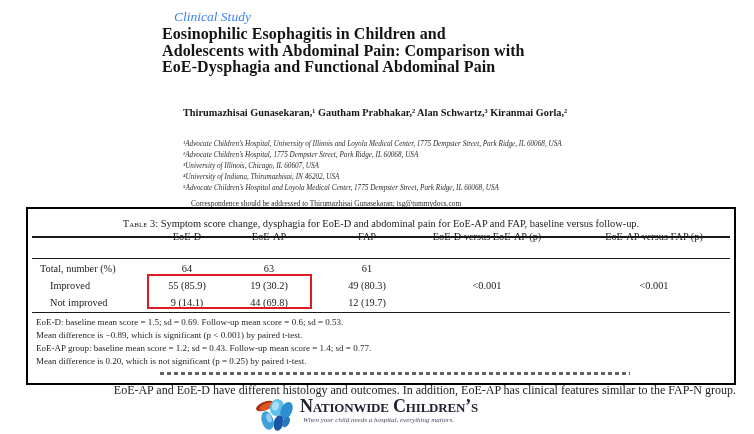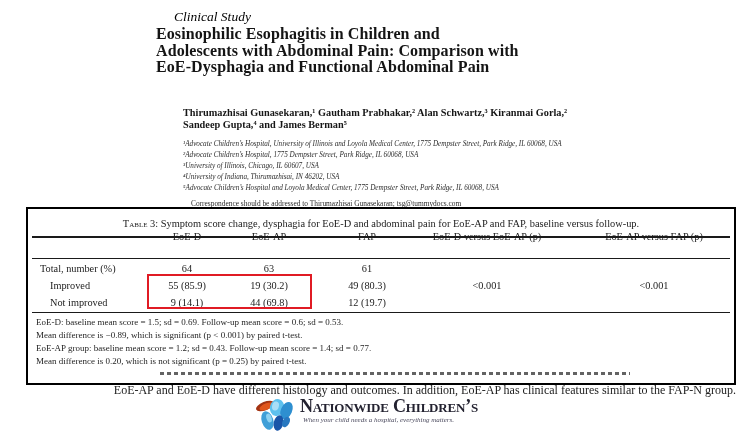--- a/index.html
+++ b/index.html
@@ -1,20 +1,20 @@
 <!DOCTYPE html>
 <html><head>
 <meta charset="utf-8">
 <style>
   html,body{margin:0;padding:0;background:#fff;}
   .page{position:relative;width:754px;height:434px;background:#ffffff;overflow:hidden;
         font-family:"Liberation Serif","DejaVu Serif",serif;color:#1d1d1d;}
 
-  .kicker{position:absolute;left:174px;top:9px;font-style:italic;font-size:13.5px;color:#000000;}
-  .title{position:absolute;left:156px;top:26px;font-weight:bold;font-size:16px;line-height:16.5px;color:#141414;letter-spacing:.1px;}
+  .kicker{position:absolute;left:174px;top:9px;font-style:italic;font-size:13.5px;color:#3b82f6;}
+  .title{position:absolute;left:162px;top:26px;font-weight:bold;font-size:16px;line-height:16.5px;color:#141414;letter-spacing:.1px;}
   .authors{position:absolute;left:183px;top:107px;font-weight:bold;font-size:10.3px;line-height:12.3px;color:#161616;}
   .affils{position:absolute;left:183px;top:139px;font-style:italic;font-size:7.2px;line-height:11px;color:#2c2c2c;}
   .correspondence{position:absolute;left:183px;top:199px;font-size:7.4px;color:#2c2c2c;padding-left:8px;}
 
   .table-box{position:absolute;left:26px;top:207px;width:710px;height:178px;background:#ffffff;
              border:2px solid #000;box-sizing:border-box;}
   .tcaption{position:absolute;left:0;top:9px;width:100%;text-align:center;font-size:10.4px;color:#1b1b1b;white-space:nowrap;}
   .scaps{font-variant:small-caps;}
   .rule{position:absolute;left:4px;right:4px;background:#1a1a1a;}
   .r1{top:27px;height:1.6px;}
@@ -51,21 +51,20 @@
   <div class="kicker">Clinical Study</div>
 
   <div class="title">
     <div>Eosinophilic Esophagitis in Children and</div>
     <div>Adolescents with Abdominal Pain: Comparison with</div>
     <div>EoE-Dysphagia and Functional Abdominal Pain</div>
   </div>
 
   <div class="authors">
     <div>Thirumazhisai Gunasekaran,¹ Gautham Prabhakar,² Alan Schwartz,³ Kiranmai Gorla,²</div>
-    <div>Sandeep Gupta,⁴ and James Berman⁵</div>
   </div>
 
   <div class="affils">
     <div>¹Advocate Children’s Hospital, University of Illinois and Loyola Medical Center, 1775 Dempster Street, Park Ridge, IL 60068, USA</div>
     <div>²Advocate Children’s Hospital, 1775 Dempster Street, Park Ridge, IL 60068, USA</div>
     <div>³University of Illinois, Chicago, IL 60607, USA</div>
     <div>⁴University of Indiana, Thirumazhisai, IN 46202, USA</div>
     <div>⁵Advocate Children’s Hospital and Loyola Medical Center, 1775 Dempster Street, Park Ridge, IL 60068, USA</div>
   </div>
 

